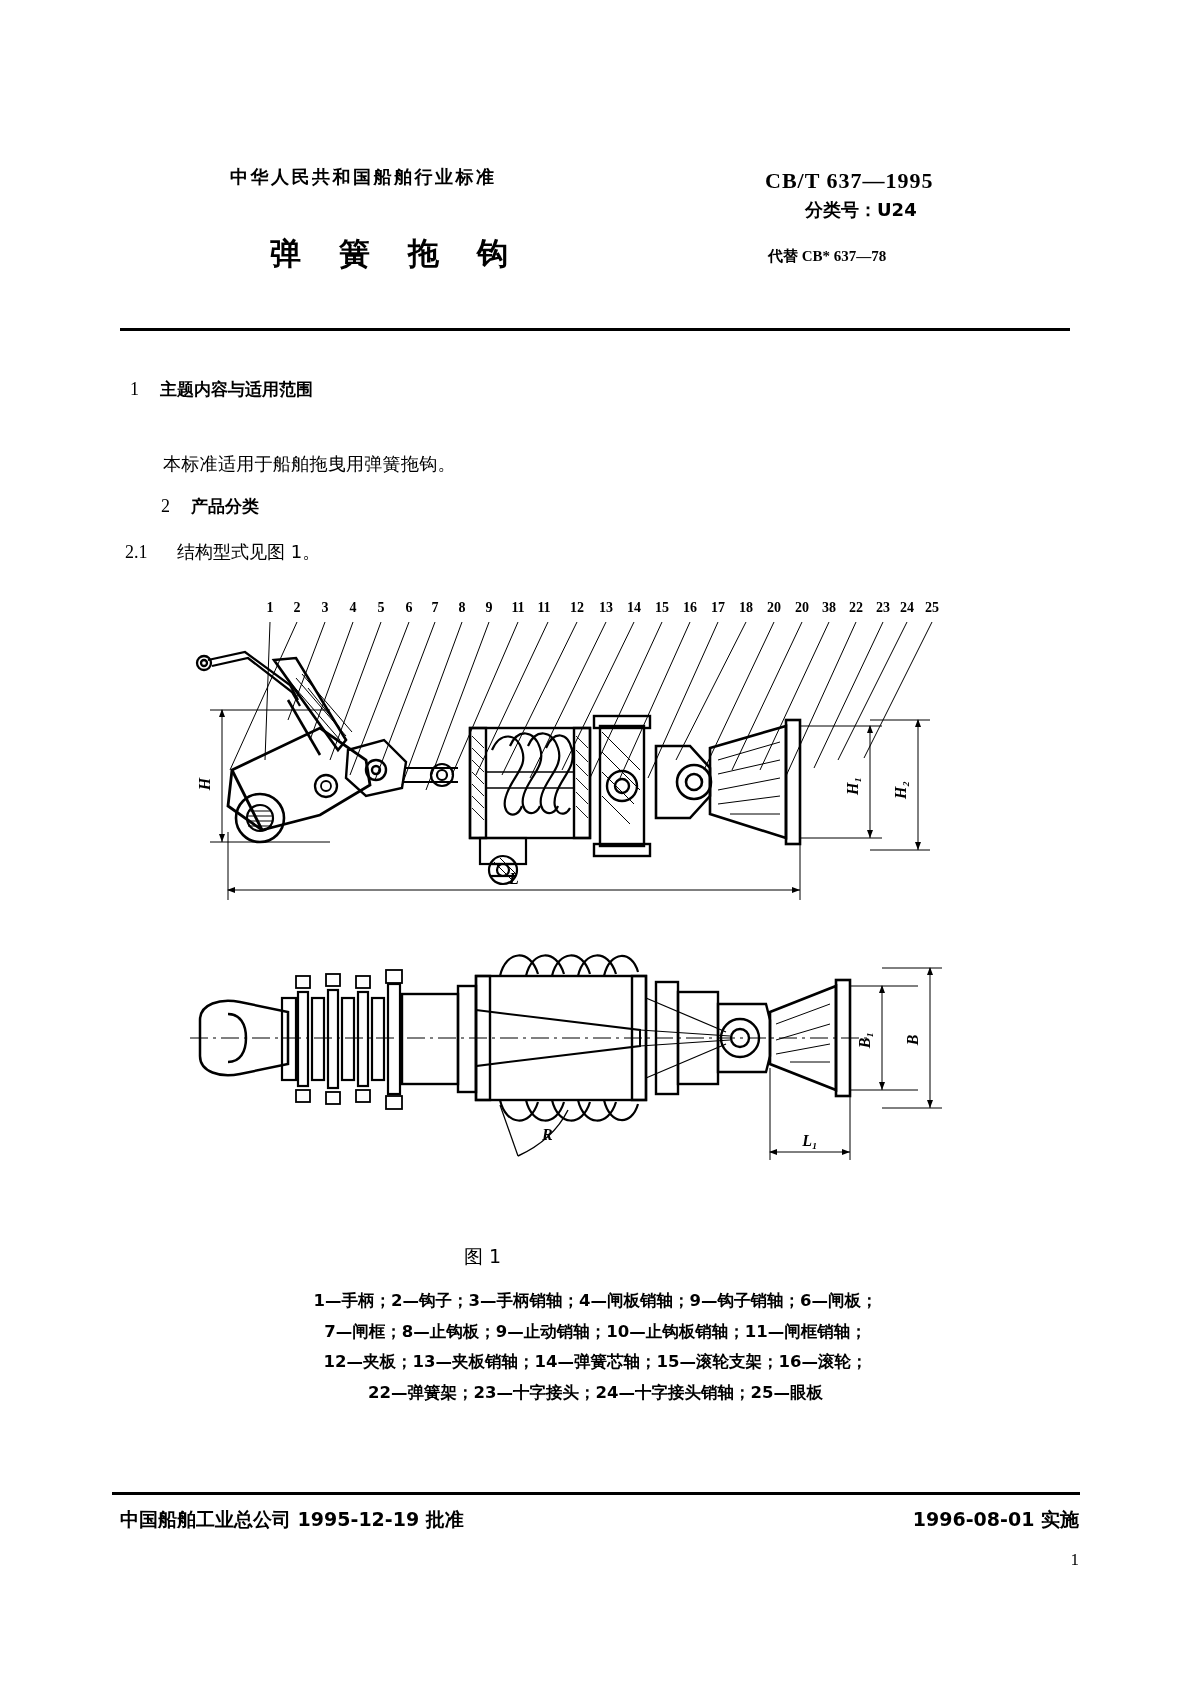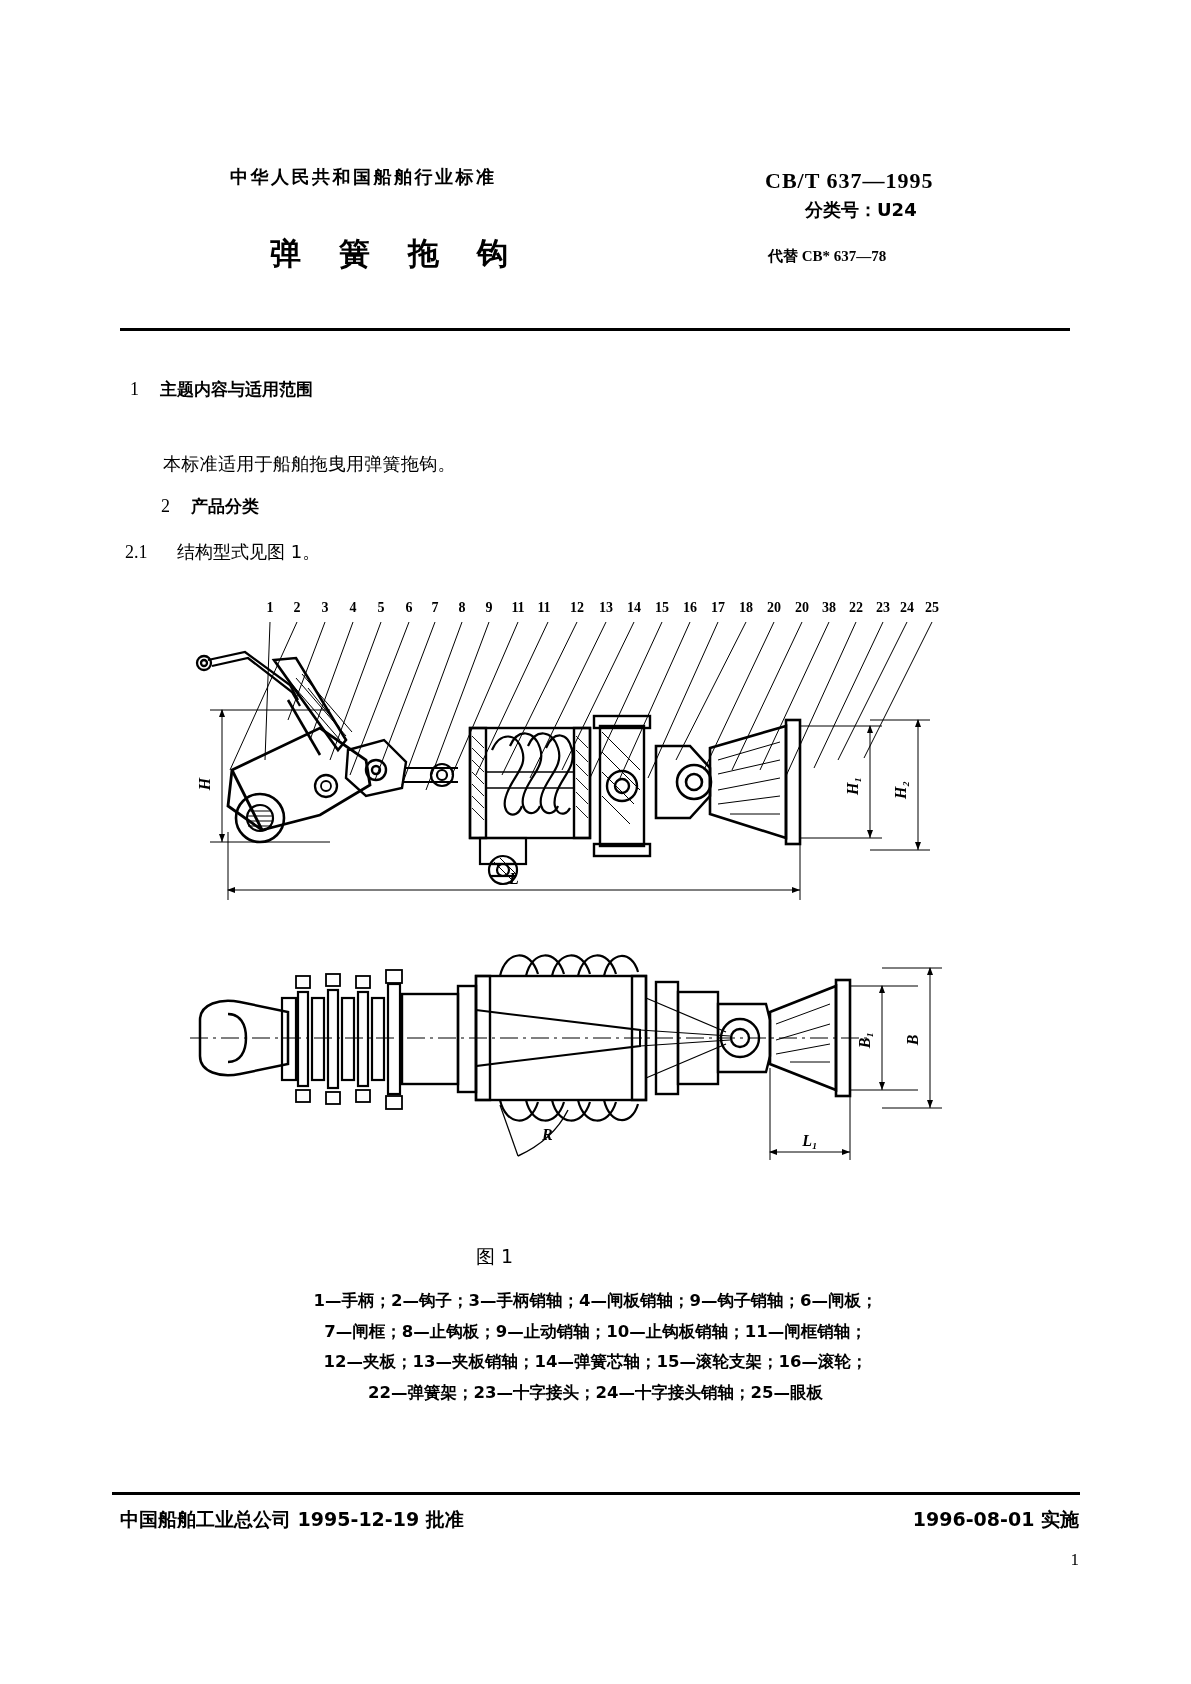--- a/index.html
+++ b/index.html
@@ -147,21 +147,21 @@
   }
   .fig-svg {
     position: absolute;
     left: 0;
     top: 0;
   }
 
   
   .fig-caption {
     position: absolute;
-    left: 12px;
+    left: 0;
     top: 1244px;
     width: 965px;
     text-align: center;
     font-size: 19px;
     font-family: "DejaVu Sans", "Liberation Sans", sans-serif;
     font-weight: normal;
   }
   .legend {
     position: absolute;
     left: 0;

